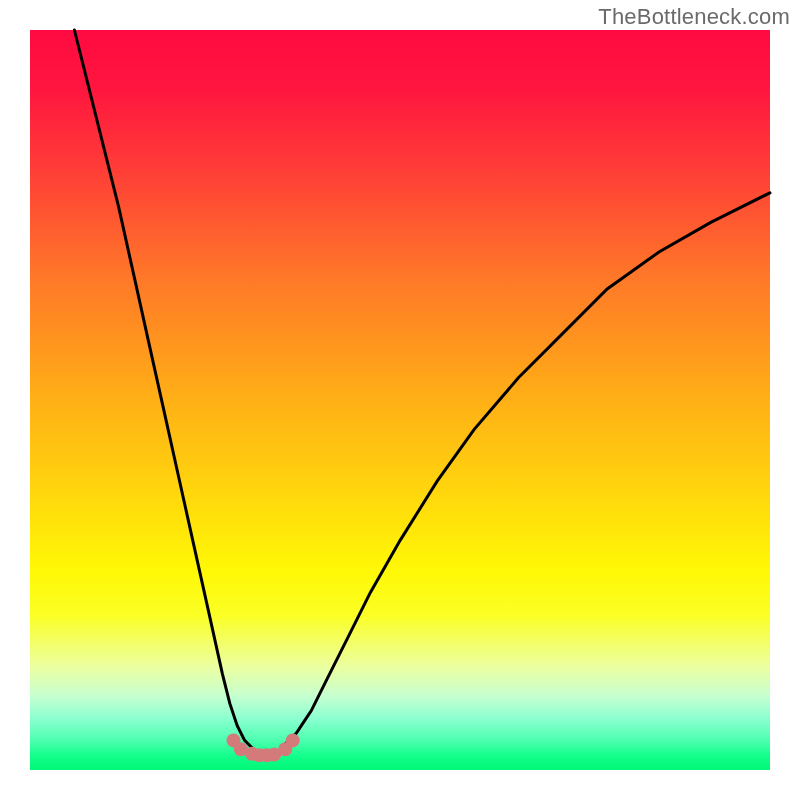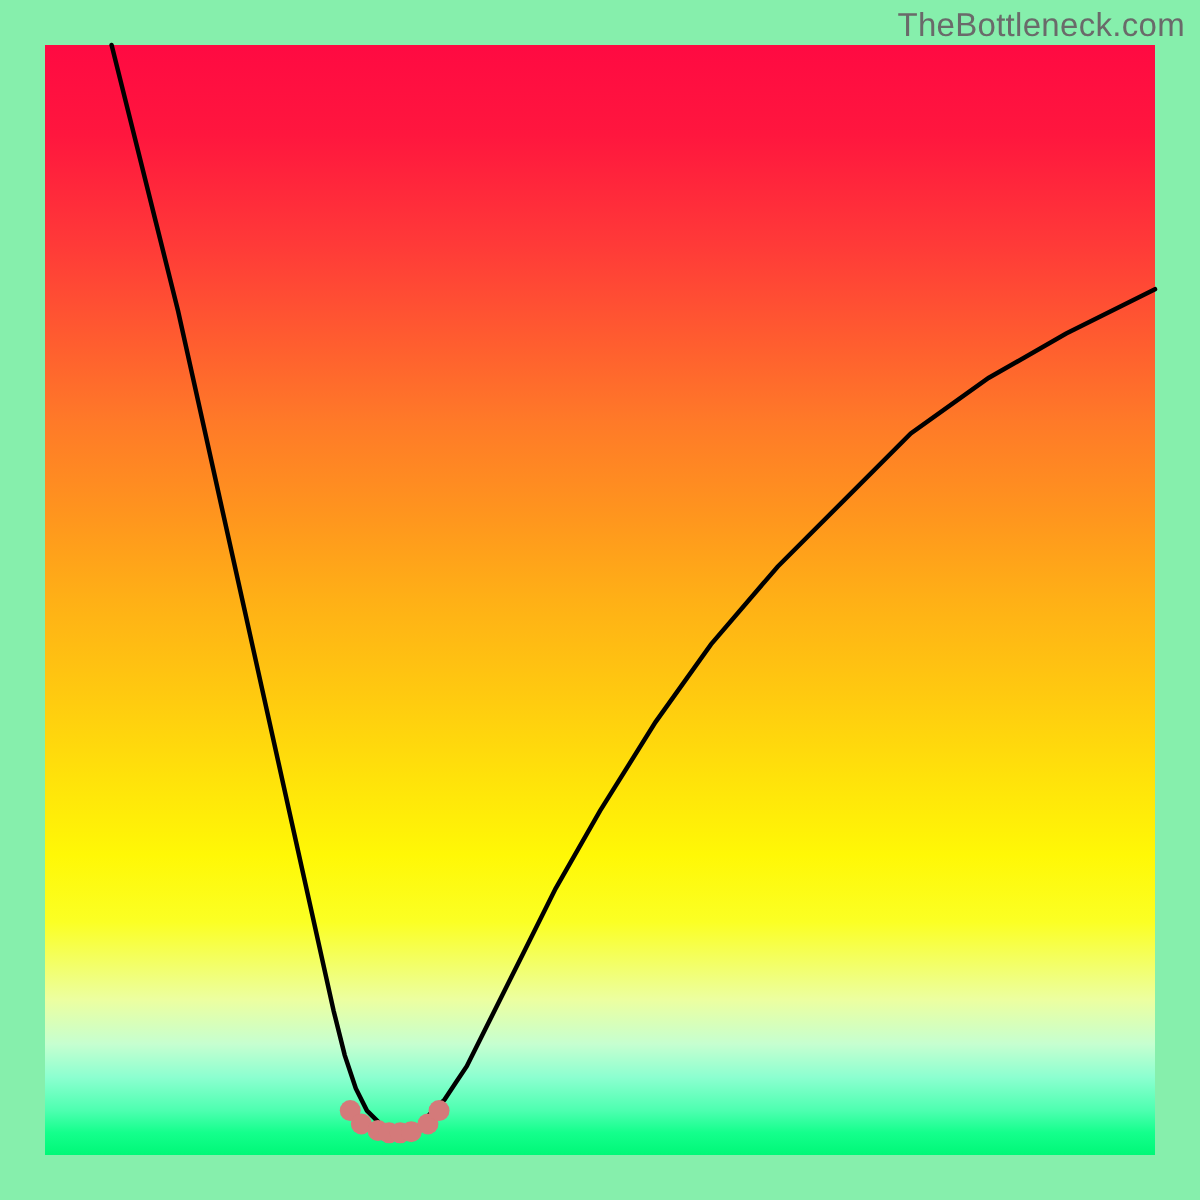--- a/index.html
+++ b/index.html
@@ -10,21 +10,21 @@
     background: #000;
     overflow: hidden;
     font-family: Arial, Helvetica, sans-serif;
   }
   .frame {
     position: absolute;
     top: 0;
     left: 0;
     width: 800px;
     height: 800px;
-    background: #86efac;
+    background: #ffffff;
   }
   .watermark {
     position: absolute;
     top: 4px;
     right: 10px;
     color: #6a6a6a;
     font-size: 22px;
     letter-spacing: 0.2px;
     z-index: 10;
     font-weight: 500;

